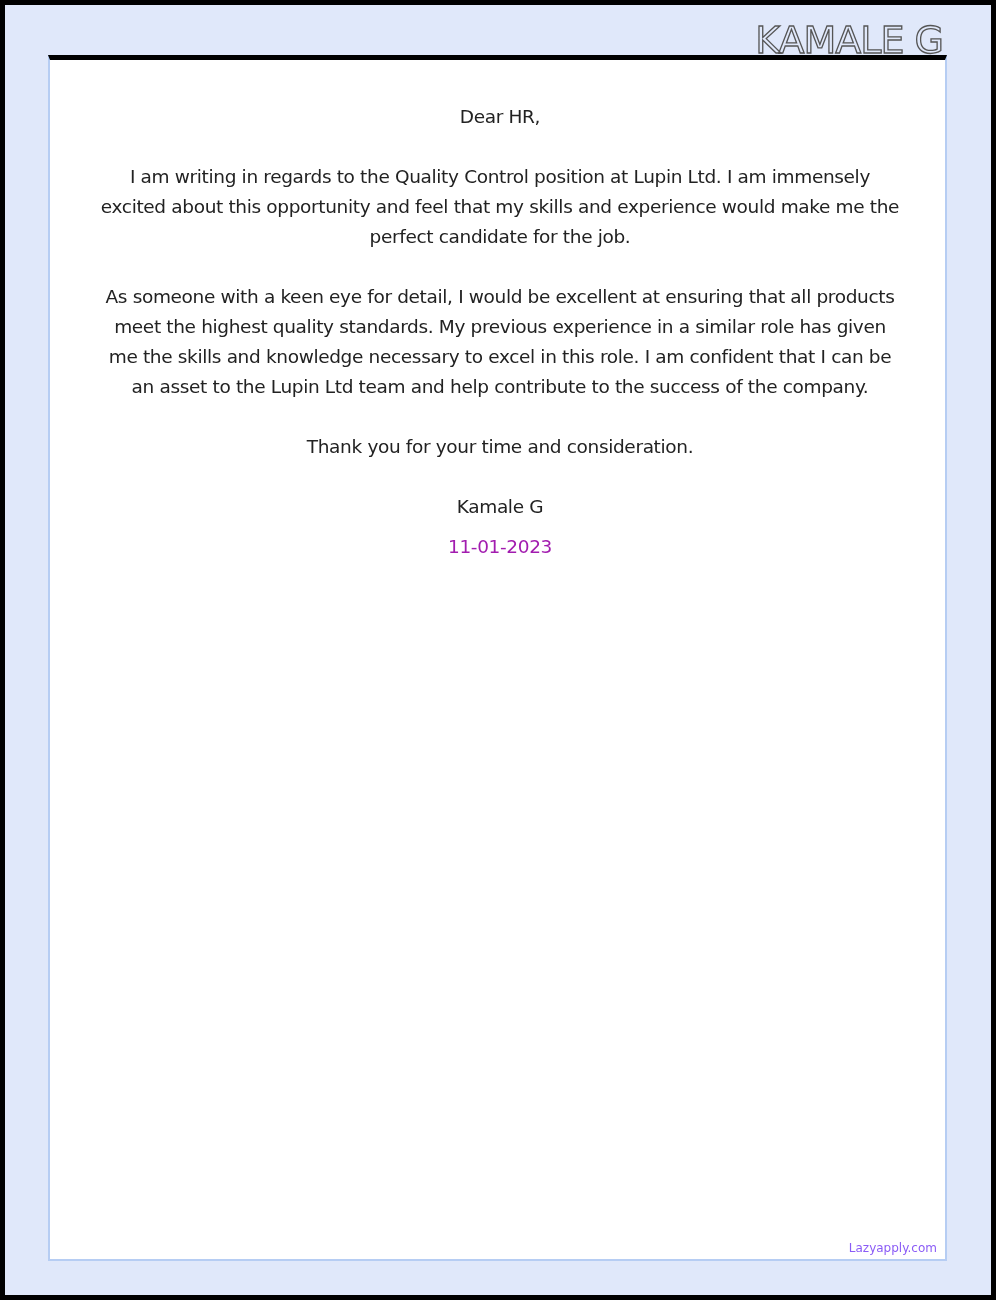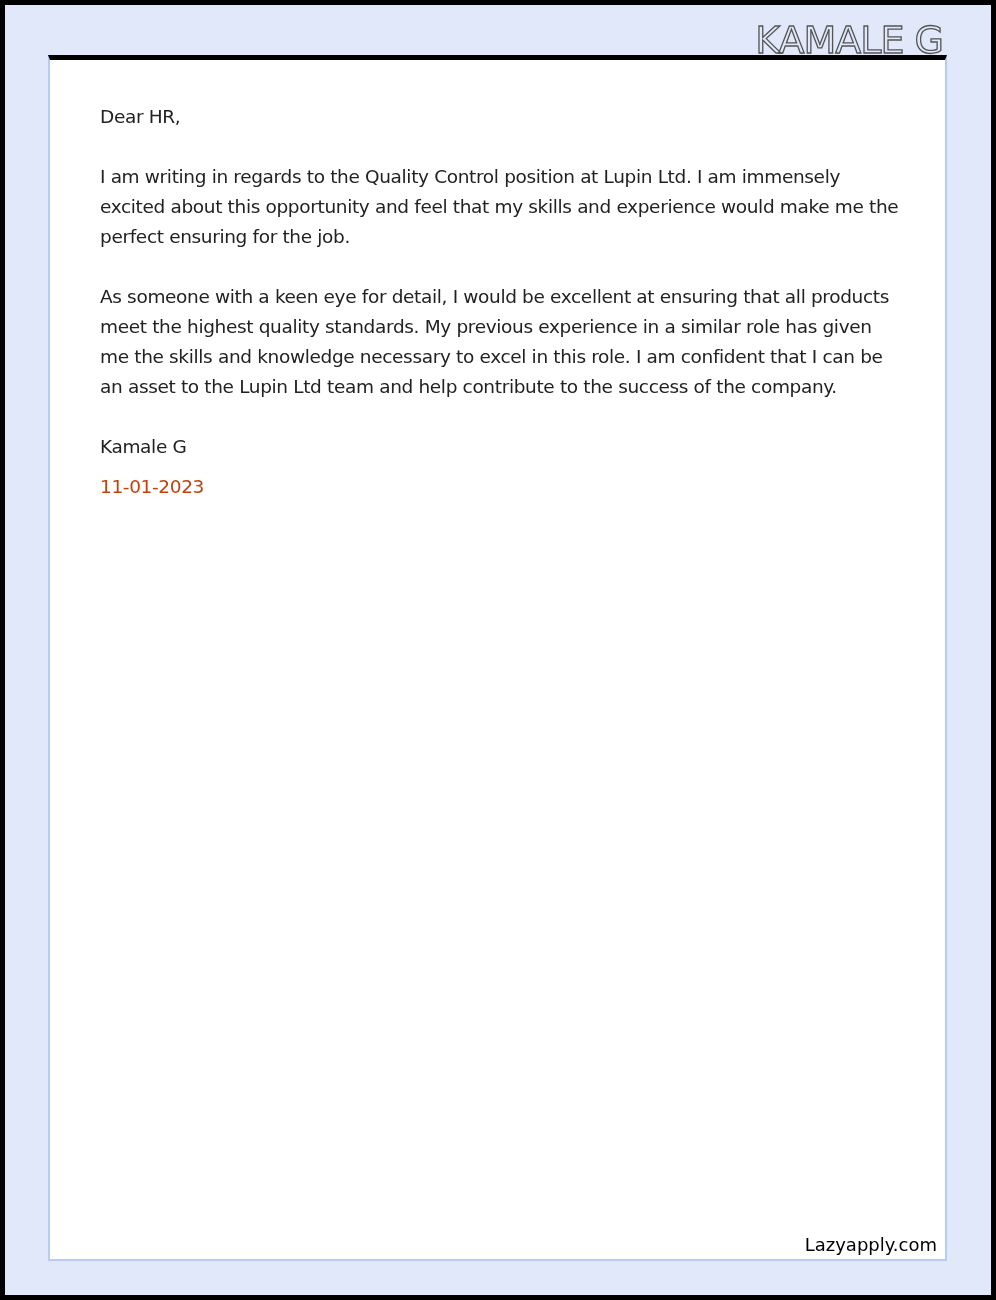--- a/index.html
+++ b/index.html
@@ -24,36 +24,38 @@
     background:#fff;
     border-top:5px solid #000;
     border-left:2px solid #b6cdf3;
     border-right:2px solid #b6cdf3;
     border-bottom:2px solid #b6cdf3;
   }
   .letter {
     position:absolute; left:50px; top:42px; width:800px;
     font-size:18.5px; line-height:30px; color:#222;
     letter-spacing:-0.35px;
+    text-align:center;
   }
   .letter p { margin:0 0 30px 0; }
   .letter p.sig { margin-bottom:10px; }
-  .date { color:#c2410c; }
+  .date { color:#a21caf; }
   .footer {
     position:absolute; right:8px; bottom:4px;
-    font-size:18px; color:#000000;
+    font-size:12px; color:#8b5cf6;
   }
 </style>
 </head>
 <body>
 
 <div class="header-name">KAMALE G</div>
 
 <div class="page">
   <div class="letter">
     <p>Dear HR,</p>
-    <p>I am writing in regards to the Quality Control position at Lupin Ltd. I am immensely excited about this opportunity and feel that my skills and experience would make me the perfect ensuring for the job.</p>
+    <p>I am writing in regards to the Quality Control position at Lupin Ltd. I am immensely excited about this opportunity and feel that my skills and experience would make me the perfect candidate for the job.</p>
     <p>As someone with a keen eye for detail, I would be excellent at ensuring that all products meet the highest quality standards. My previous experience in a similar role has given me the skills and knowledge necessary to excel in this role. I am confident that I can be an asset to the Lupin Ltd team and help contribute to the success of the company.</p>
+    <p>Thank you for your time and consideration.</p>
     <p class="sig">Kamale G</p>
     <p class="date">11-01-2023</p>
   </div>
   <div class="footer">Lazyapply.com</div>
 </div>
 
 </body></html>

